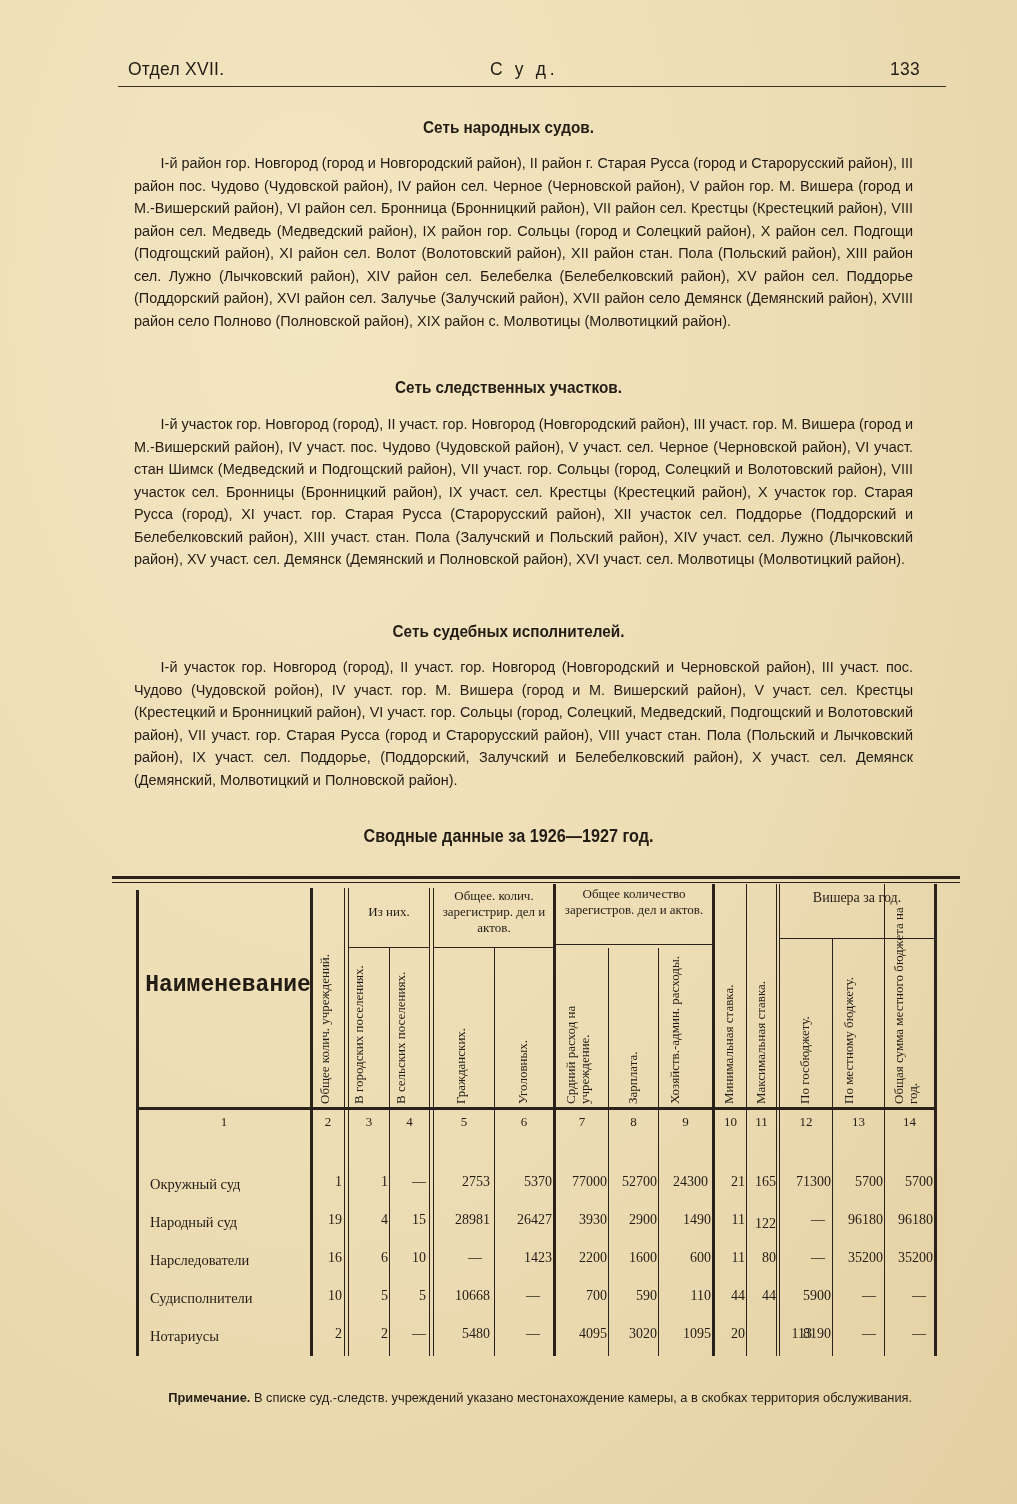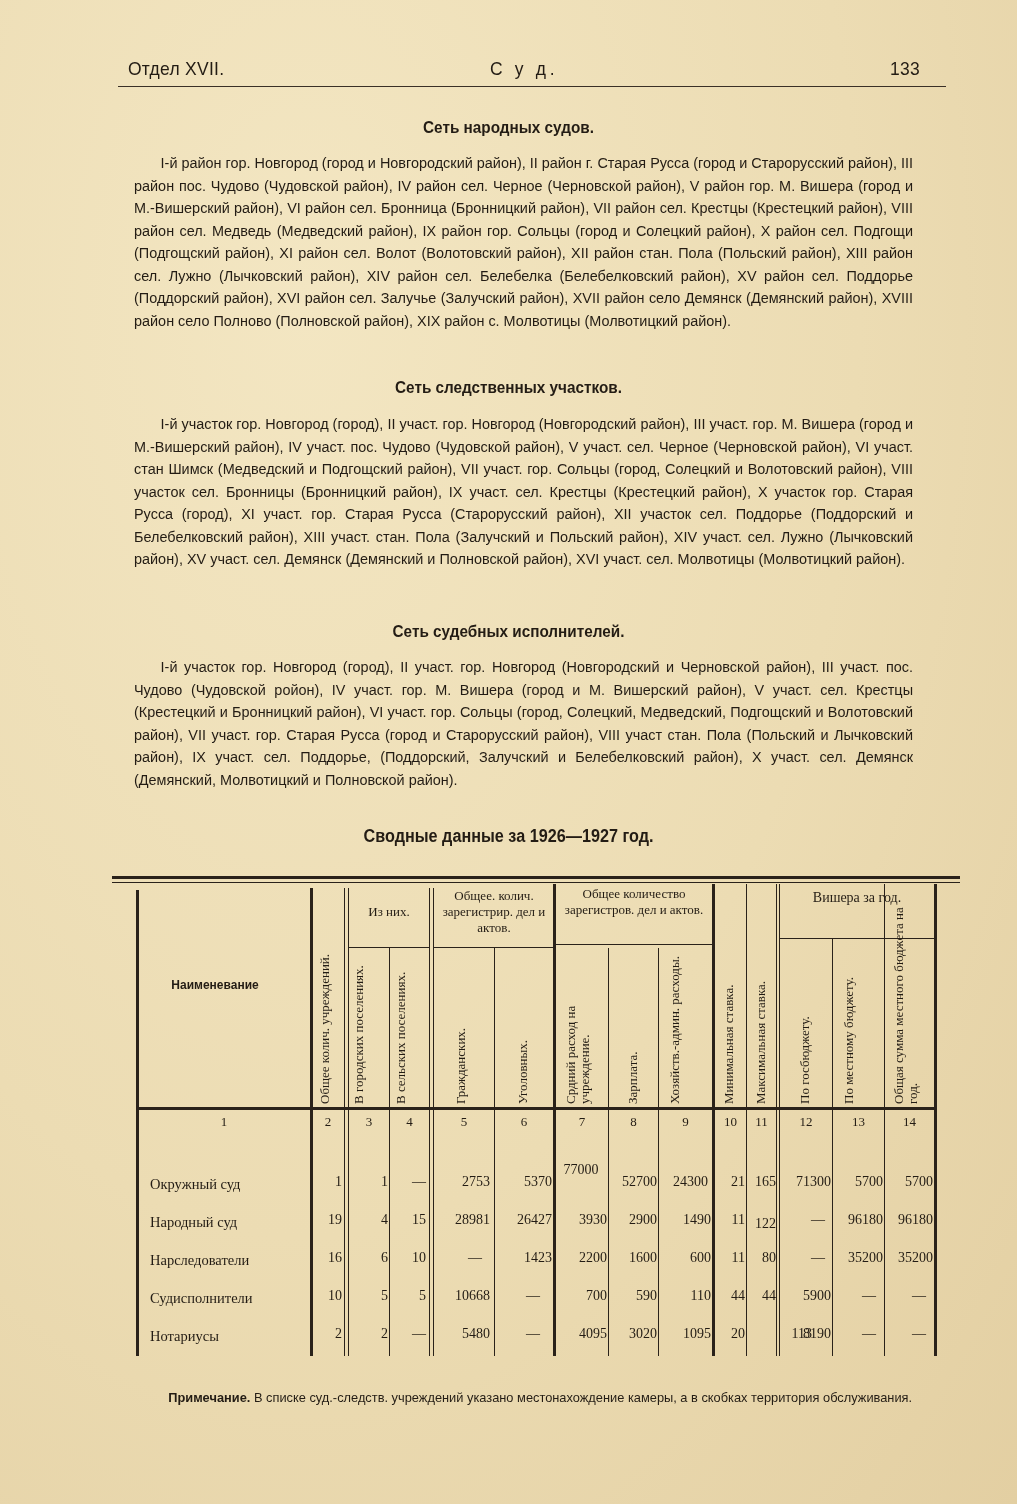--- a/index.html
+++ b/index.html
@@ -44,22 +44,22 @@
   .vline { position: absolute; width: 1px; background: #2a221a; }
   .vthick { width: 3px; }
   .hline { position: absolute; height: 1px; background: #2a221a; }
   .hthick { height: 3px; }
   .hdr-text { position: absolute; font-size: 13px; line-height: 16px; text-align: center; }
   .vert {
     position: absolute; writing-mode: vertical-rl; transform: rotate(180deg);
     font-size: 13px; line-height: 14px; text-align: left; white-space: nowrap;
   }
   .name-head {
-    position: absolute; left: 17px; width: 172px; top: 90px;
-    font-family: Liberation Sans, sans-serif; font-weight: bold; font-size: 12px;
+    position: absolute; left: 30px; width: 172px; top: 90px;
+    font-family: Liberation Mono, monospace; font-weight: bold; font-size: 23px;
     text-align: center; line-height: 38px;
   }
   .colnum { position: absolute; top: 238px; font-size: 13px; text-align: center; }
   .cell { position: absolute; font-size: 14px; text-align: right; white-space: nowrap; }
   .rowname { position: absolute; left: 38px; font-size: 14.5px; white-space: nowrap; }
   .note {
     position: absolute; left: 134px; top: 1388px; width: 830px;
     font-family: "Liberation Sans", sans-serif; font-size: 13.5px; line-height: 20px;
     text-indent: 36px; text-align: justify; transform: scaleX(0.95); transform-origin: left top;
   }
@@ -151,21 +151,21 @@
   <div class="colnum" style="left:721px; width:51px;">13</div>
   <div class="colnum" style="left:773px; width:49px;">14</div>
 
   <div>
     <div class="rowname" style="top:300px;">Окружный суд</div>
     <div class="cell" style="left:196px; width:34px; top:298px;">1</div>
     <div class="cell" style="left:236px; width:40px; top:298px;">1</div>
     <div class="cell" style="left:276px; width:38px; top:298px;">—</div>
     <div class="cell" style="left:320px; width:58px; top:298px;">2753</div>
     <div class="cell" style="left:382px; width:58px; top:298px;">5370</div>
-    <div class="cell" style="left:443px; width:52px; top:286px;text-align:center;">77000</div>
+    <div class="cell" style="left:443px; width:52px; top:298px;">77000</div>
     <div class="cell" style="left:496px; width:49px; top:298px;">52700</div>
     <div class="cell" style="left:546px; width:50px; top:298px;">24300</div>
     <div class="cell" style="left:602px; width:31px; top:298px;">21</div>
     <div class="cell" style="left:634px; width:30px; top:298px;">165</div>
     <div class="cell" style="left:667px; width:52px; top:298px;">71300</div>
     <div class="cell" style="left:720px; width:51px; top:298px;">5700</div>
     <div class="cell" style="left:772px; width:49px; top:298px;">5700</div>
   </div>
   <div>
     <div class="rowname" style="top:338px;">Народный суд</div>

